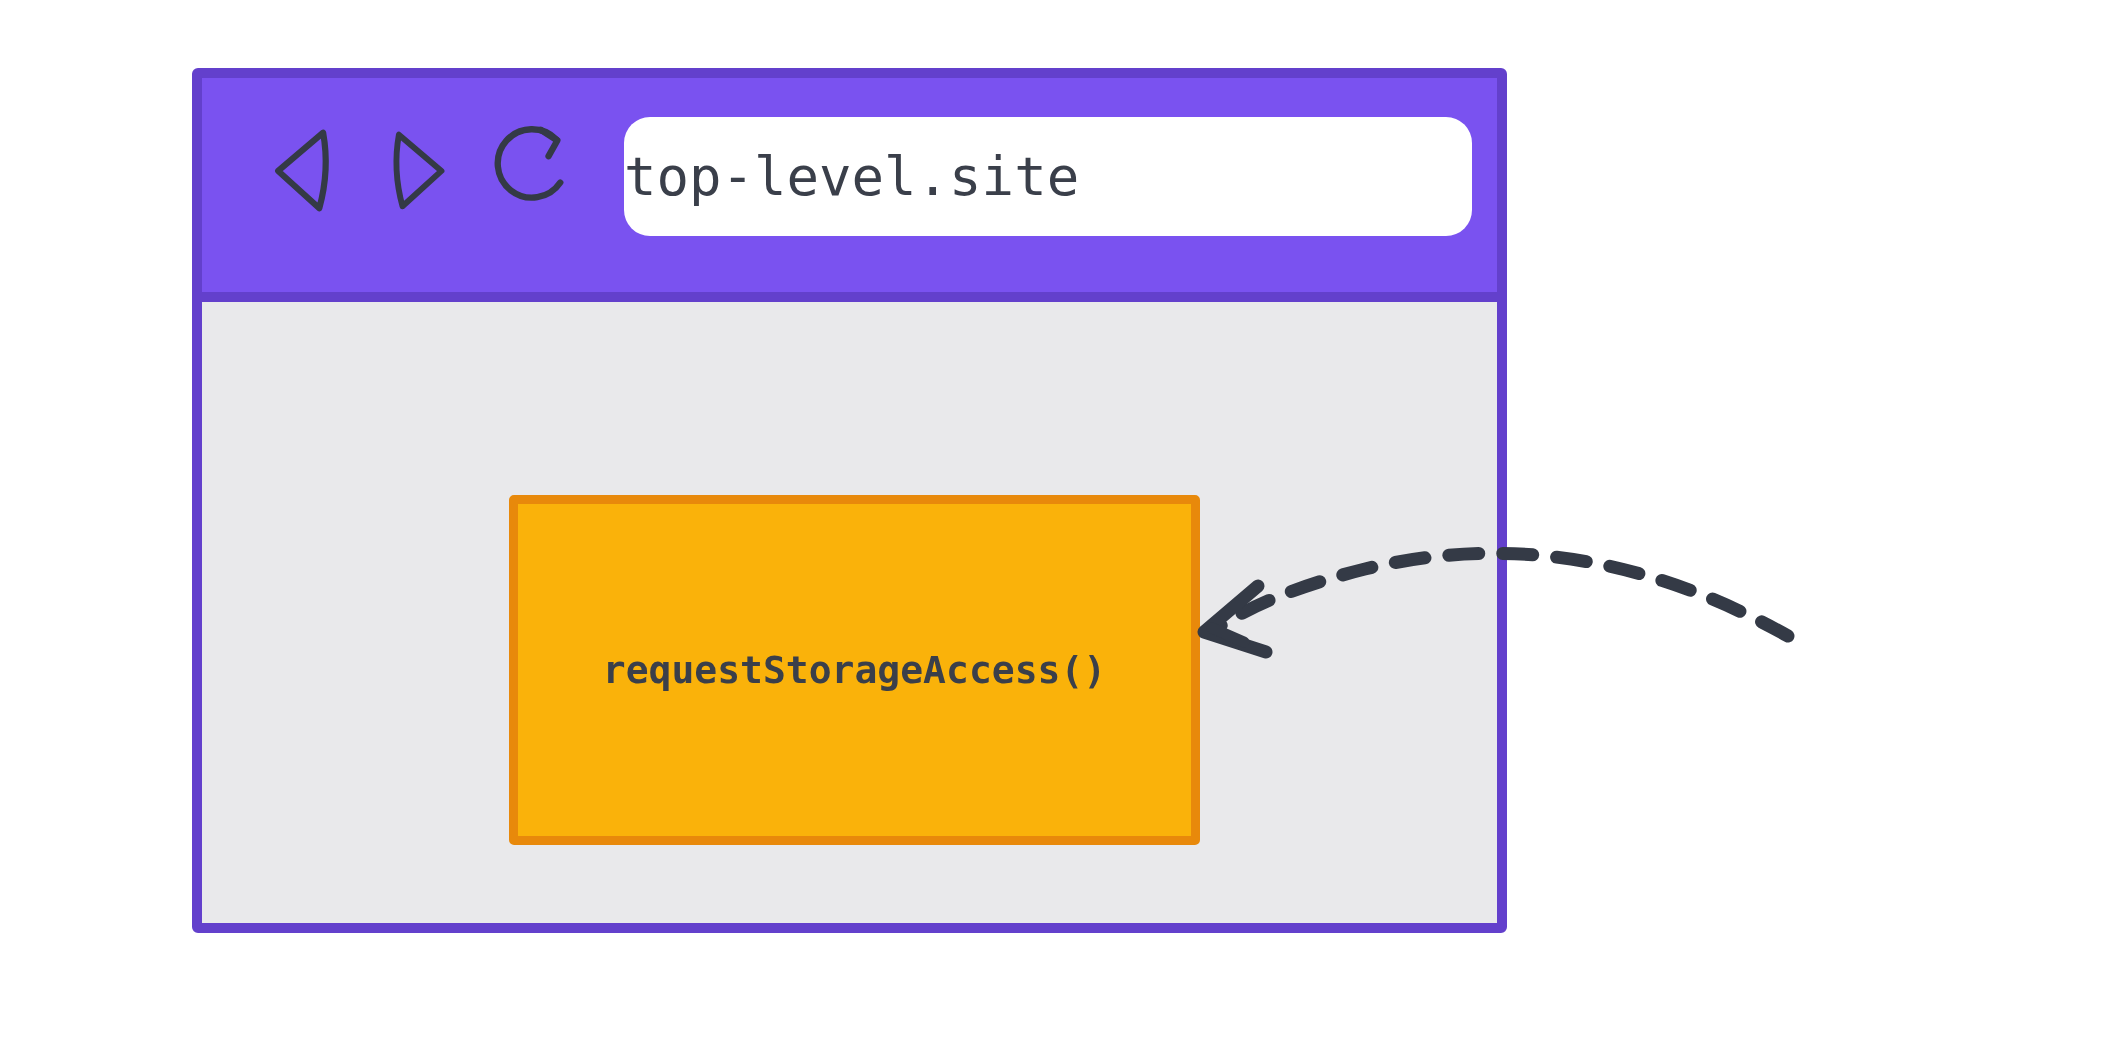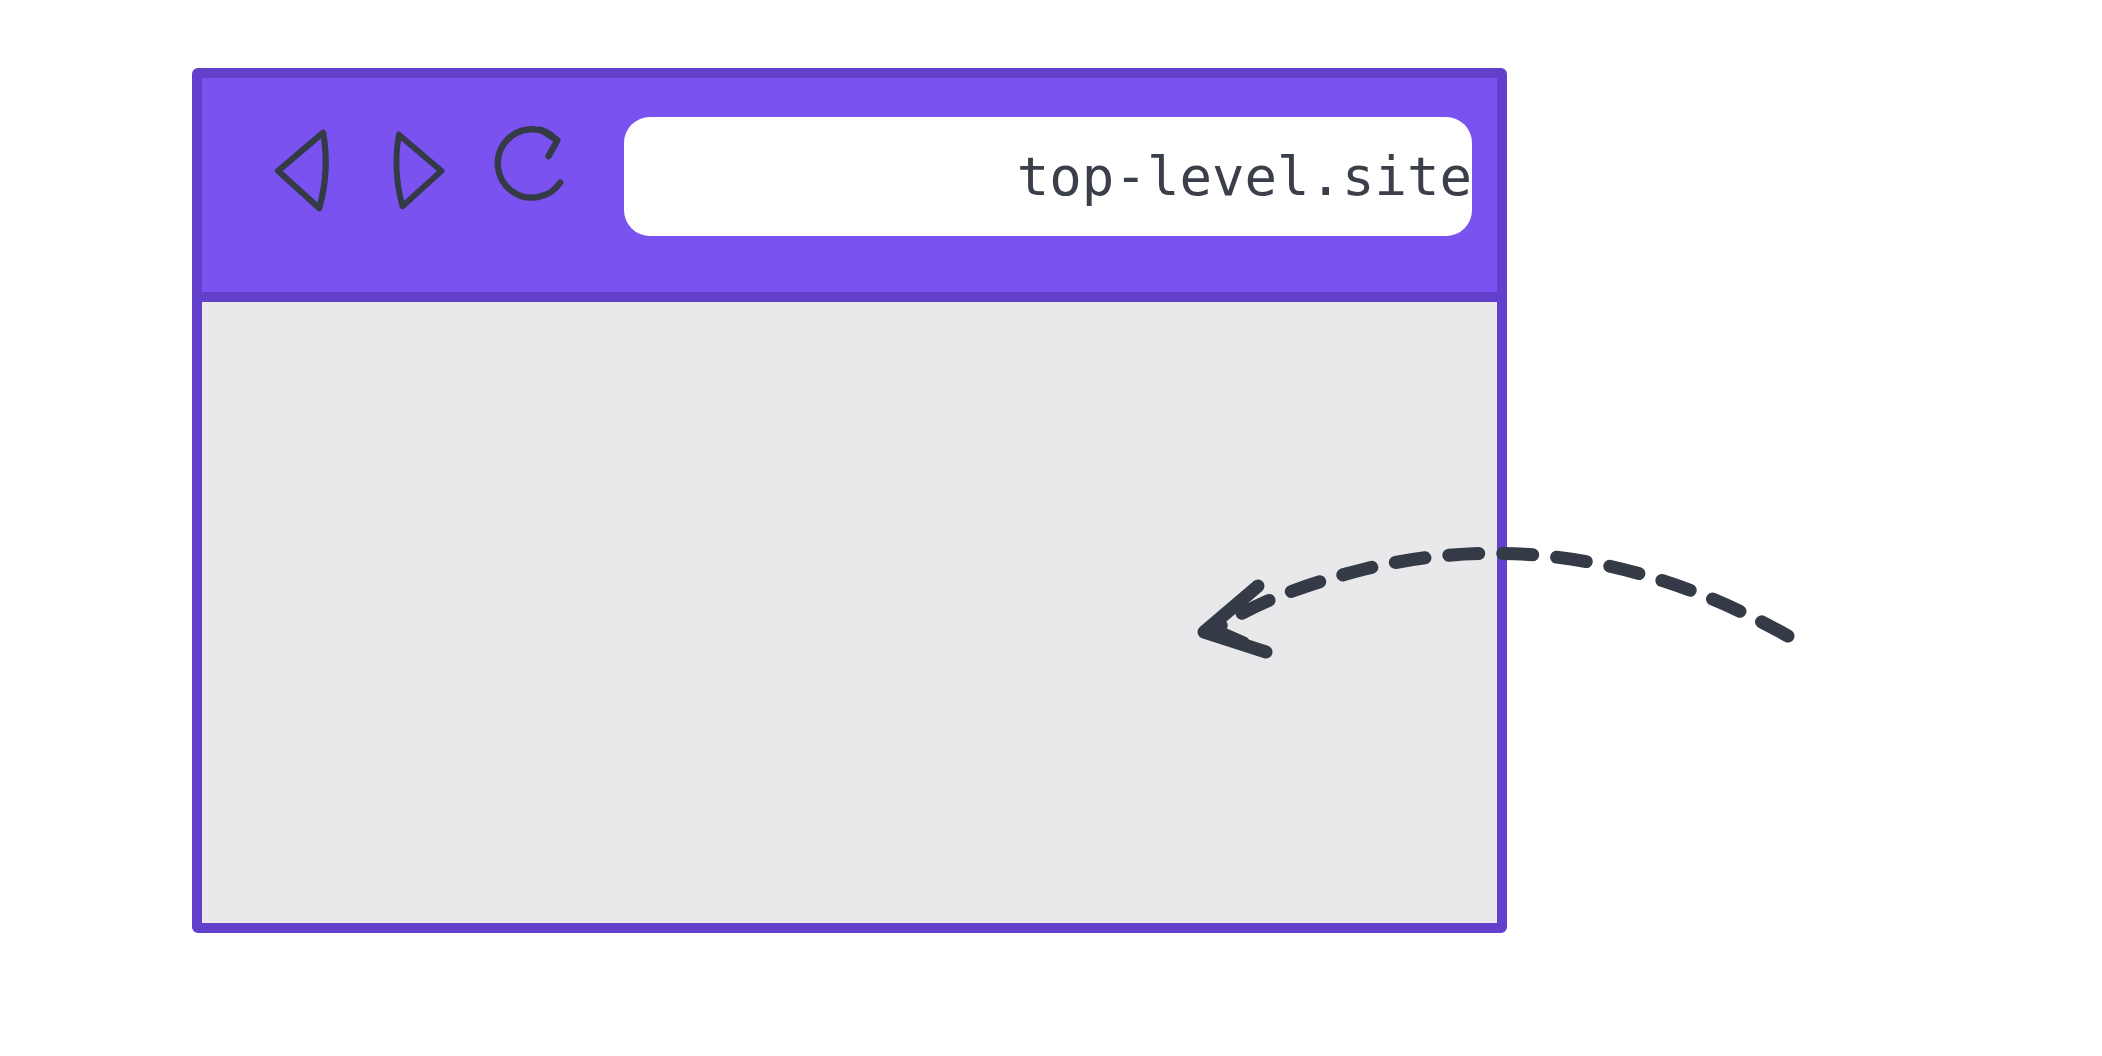--- a/index.html
+++ b/index.html
@@ -43,21 +43,21 @@
   .nav-icon svg { width: 100%; height: 100%; display: block; }
 
   .address-bar {
     position: absolute;
     left: 422px; top: 39px;
     width: 848px; height: 119px;
     background: var(--addressbar-bg, #fff);
     border-radius: 26px;
     display: flex;
     align-items: center;
-    justify-content: flex-end;
+    justify-content: flex-start;
   }
   .address-text {
     font-size: 54px;
     color: var(--text, #3A3F4A);
     letter-spacing: 0;
     white-space: nowrap;
   }
 
   .content { position: relative; width: 100%; height: 611px; }
 
@@ -124,20 +124,25 @@
           <path d="M76 64 A35 35 0 1 1 72 20"></path>
           <path d="M56 10 L73 21 L64 37"></path>
         </svg>
       </span>
 
       <div class="address-bar">
         <span class="address-text">top-level.site</span>
       </div>
     </div>
 
+    <div class="content">
+      <div class="embed-box">
+        <span class="embed-label">requestStorageAccess()</span>
+      </div>
+    </div>
   </div>
 
   <svg class="annotation-arrow" viewBox="0 0 2102 1056" fill="none" stroke="currentColor" stroke-linecap="round" stroke-linejoin="round">
     <path d="M1788 636 C1645 556, 1505 535, 1365 569 C1305 584, 1252 604, 1216 629" stroke-width="13" stroke-dasharray="30 24"></path>
     <path d="M1258 586 L1204 632 L1266 652" stroke-width="13"></path>
     <path d="M1212 628 L1244 642" stroke-width="11"></path>
   </svg>
 
 </div>
 

